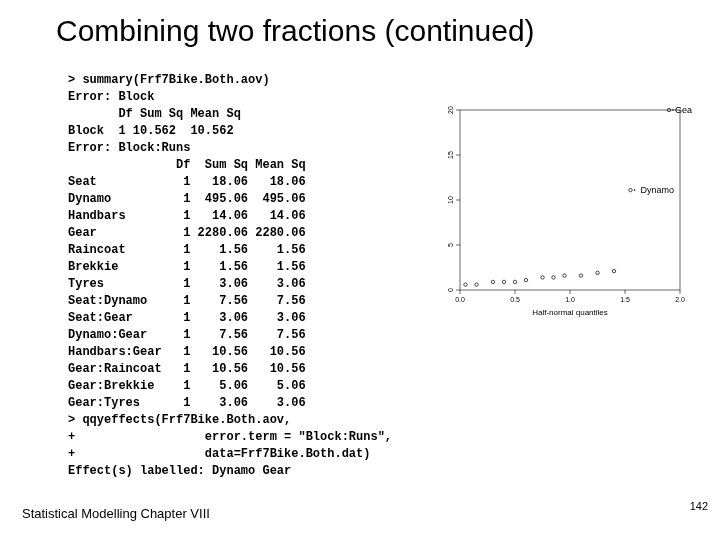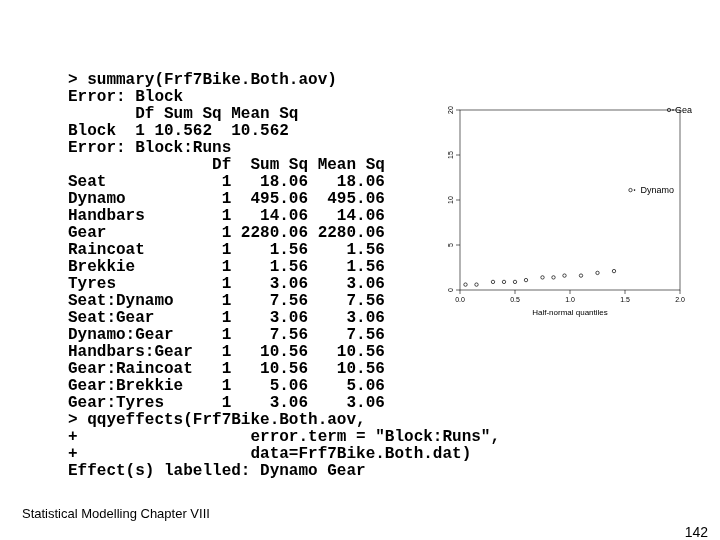--- a/index.html
+++ b/index.html
@@ -25,36 +25,36 @@
     left: 56px;
     right: 20px;
     font-size: 30px;
     font-weight: 400;
   }
   .pre {
     position: absolute;
     top: 72px;
     left: 68px;
     font-family: "Courier New", Courier, monospace;
-    font-size: 16px;
+    font-size: 12px;
     line-height: 17px;
     white-space: pre;
     font-weight: bold;
   }
   .footer-left {
     position: absolute;
     left: 22px;
     bottom: 19px;
     font-size: 13px;
   }
   .footer-right {
     position: absolute;
     right: 12px;
-    bottom: 0;
-    font-size: 14px;
+    bottom: 28px;
+    font-size: 11px;
   }
 
   
   .chart {
     position: absolute;
     top: 100px;
     right: 28px;
     width: 272px;
     height: 220px;
     background: #fff;
@@ -69,20 +69,21 @@
   }
   .tick-label { font-size: 7px; }
   .axis-label { font-size: 8px; }
   .plot-text  { font-size: 9px; }
 </style>
 </head>
 <body>
 
 <div class="slide">
 
+  <div class="title">Combining two fractions (continued)</div>
 
   <div class="pre">&gt; summary(Frf7Bike.Both.aov)
 Error: Block
        Df Sum Sq Mean Sq
 Block  1 10.562  10.562
 Error: Block:Runs
                Df  Sum Sq Mean Sq
 Seat            1   18.06   18.06
 Dynamo          1  495.06  495.06
 Handbars        1   14.06   14.06

